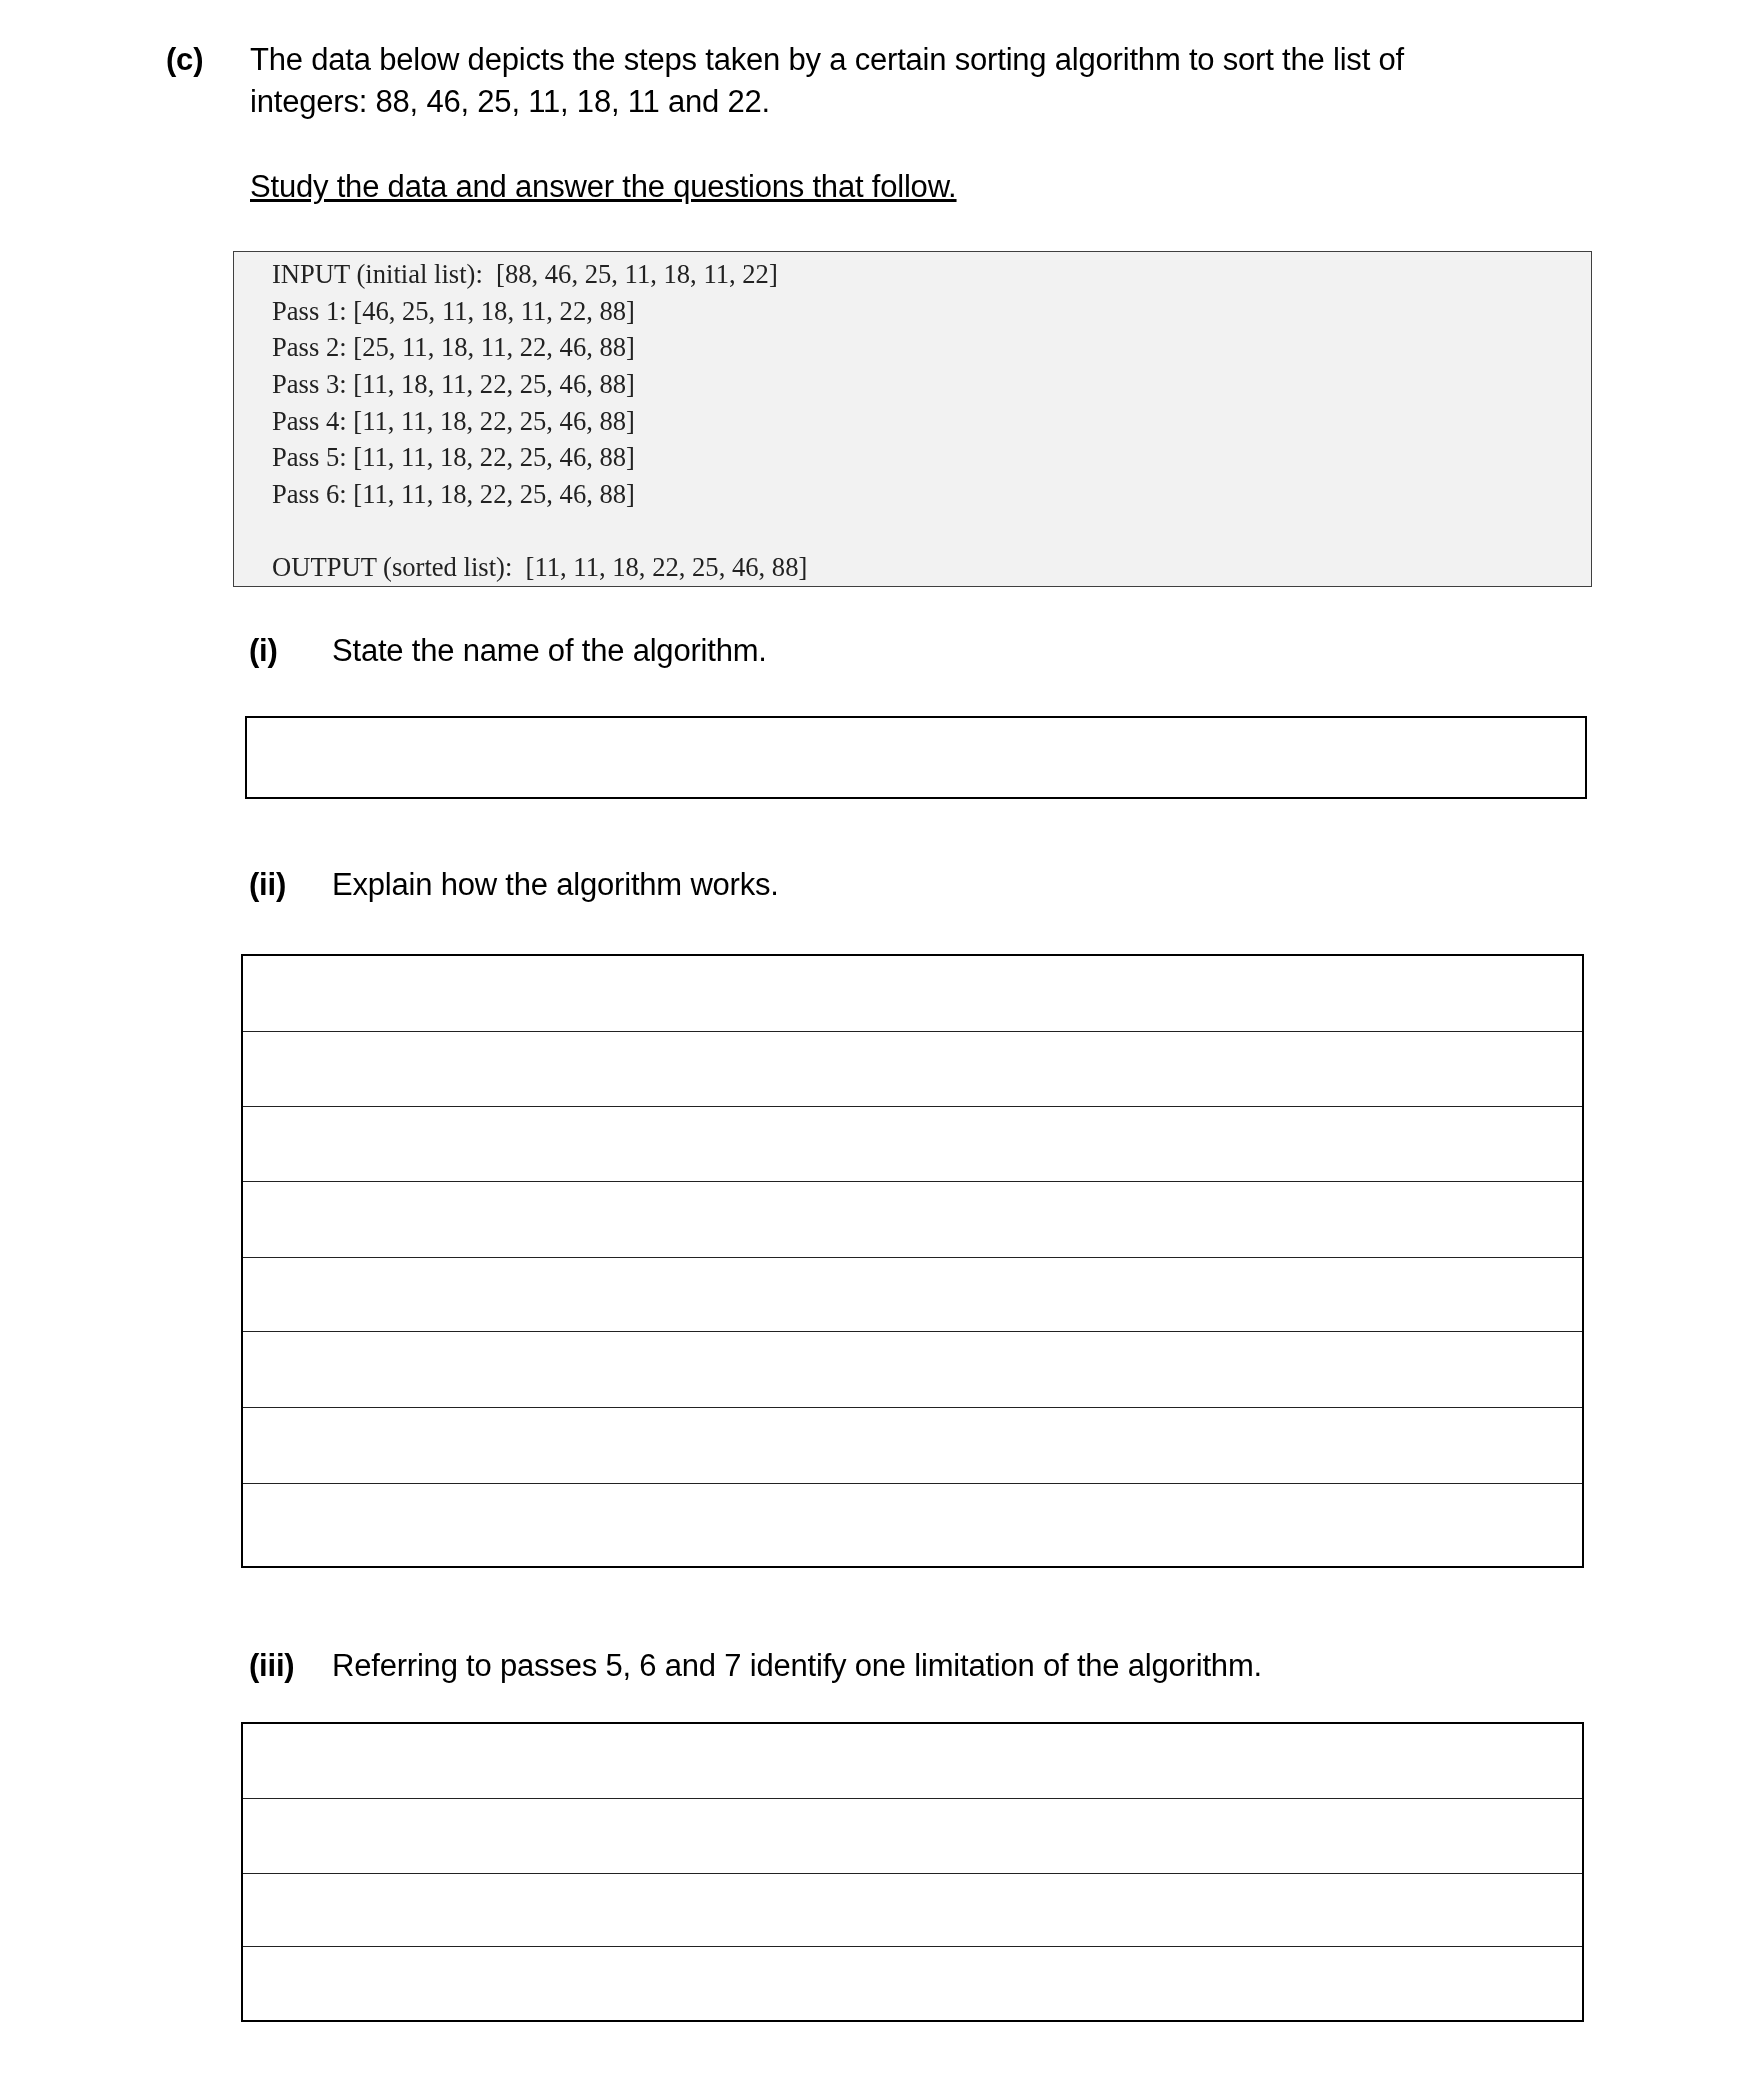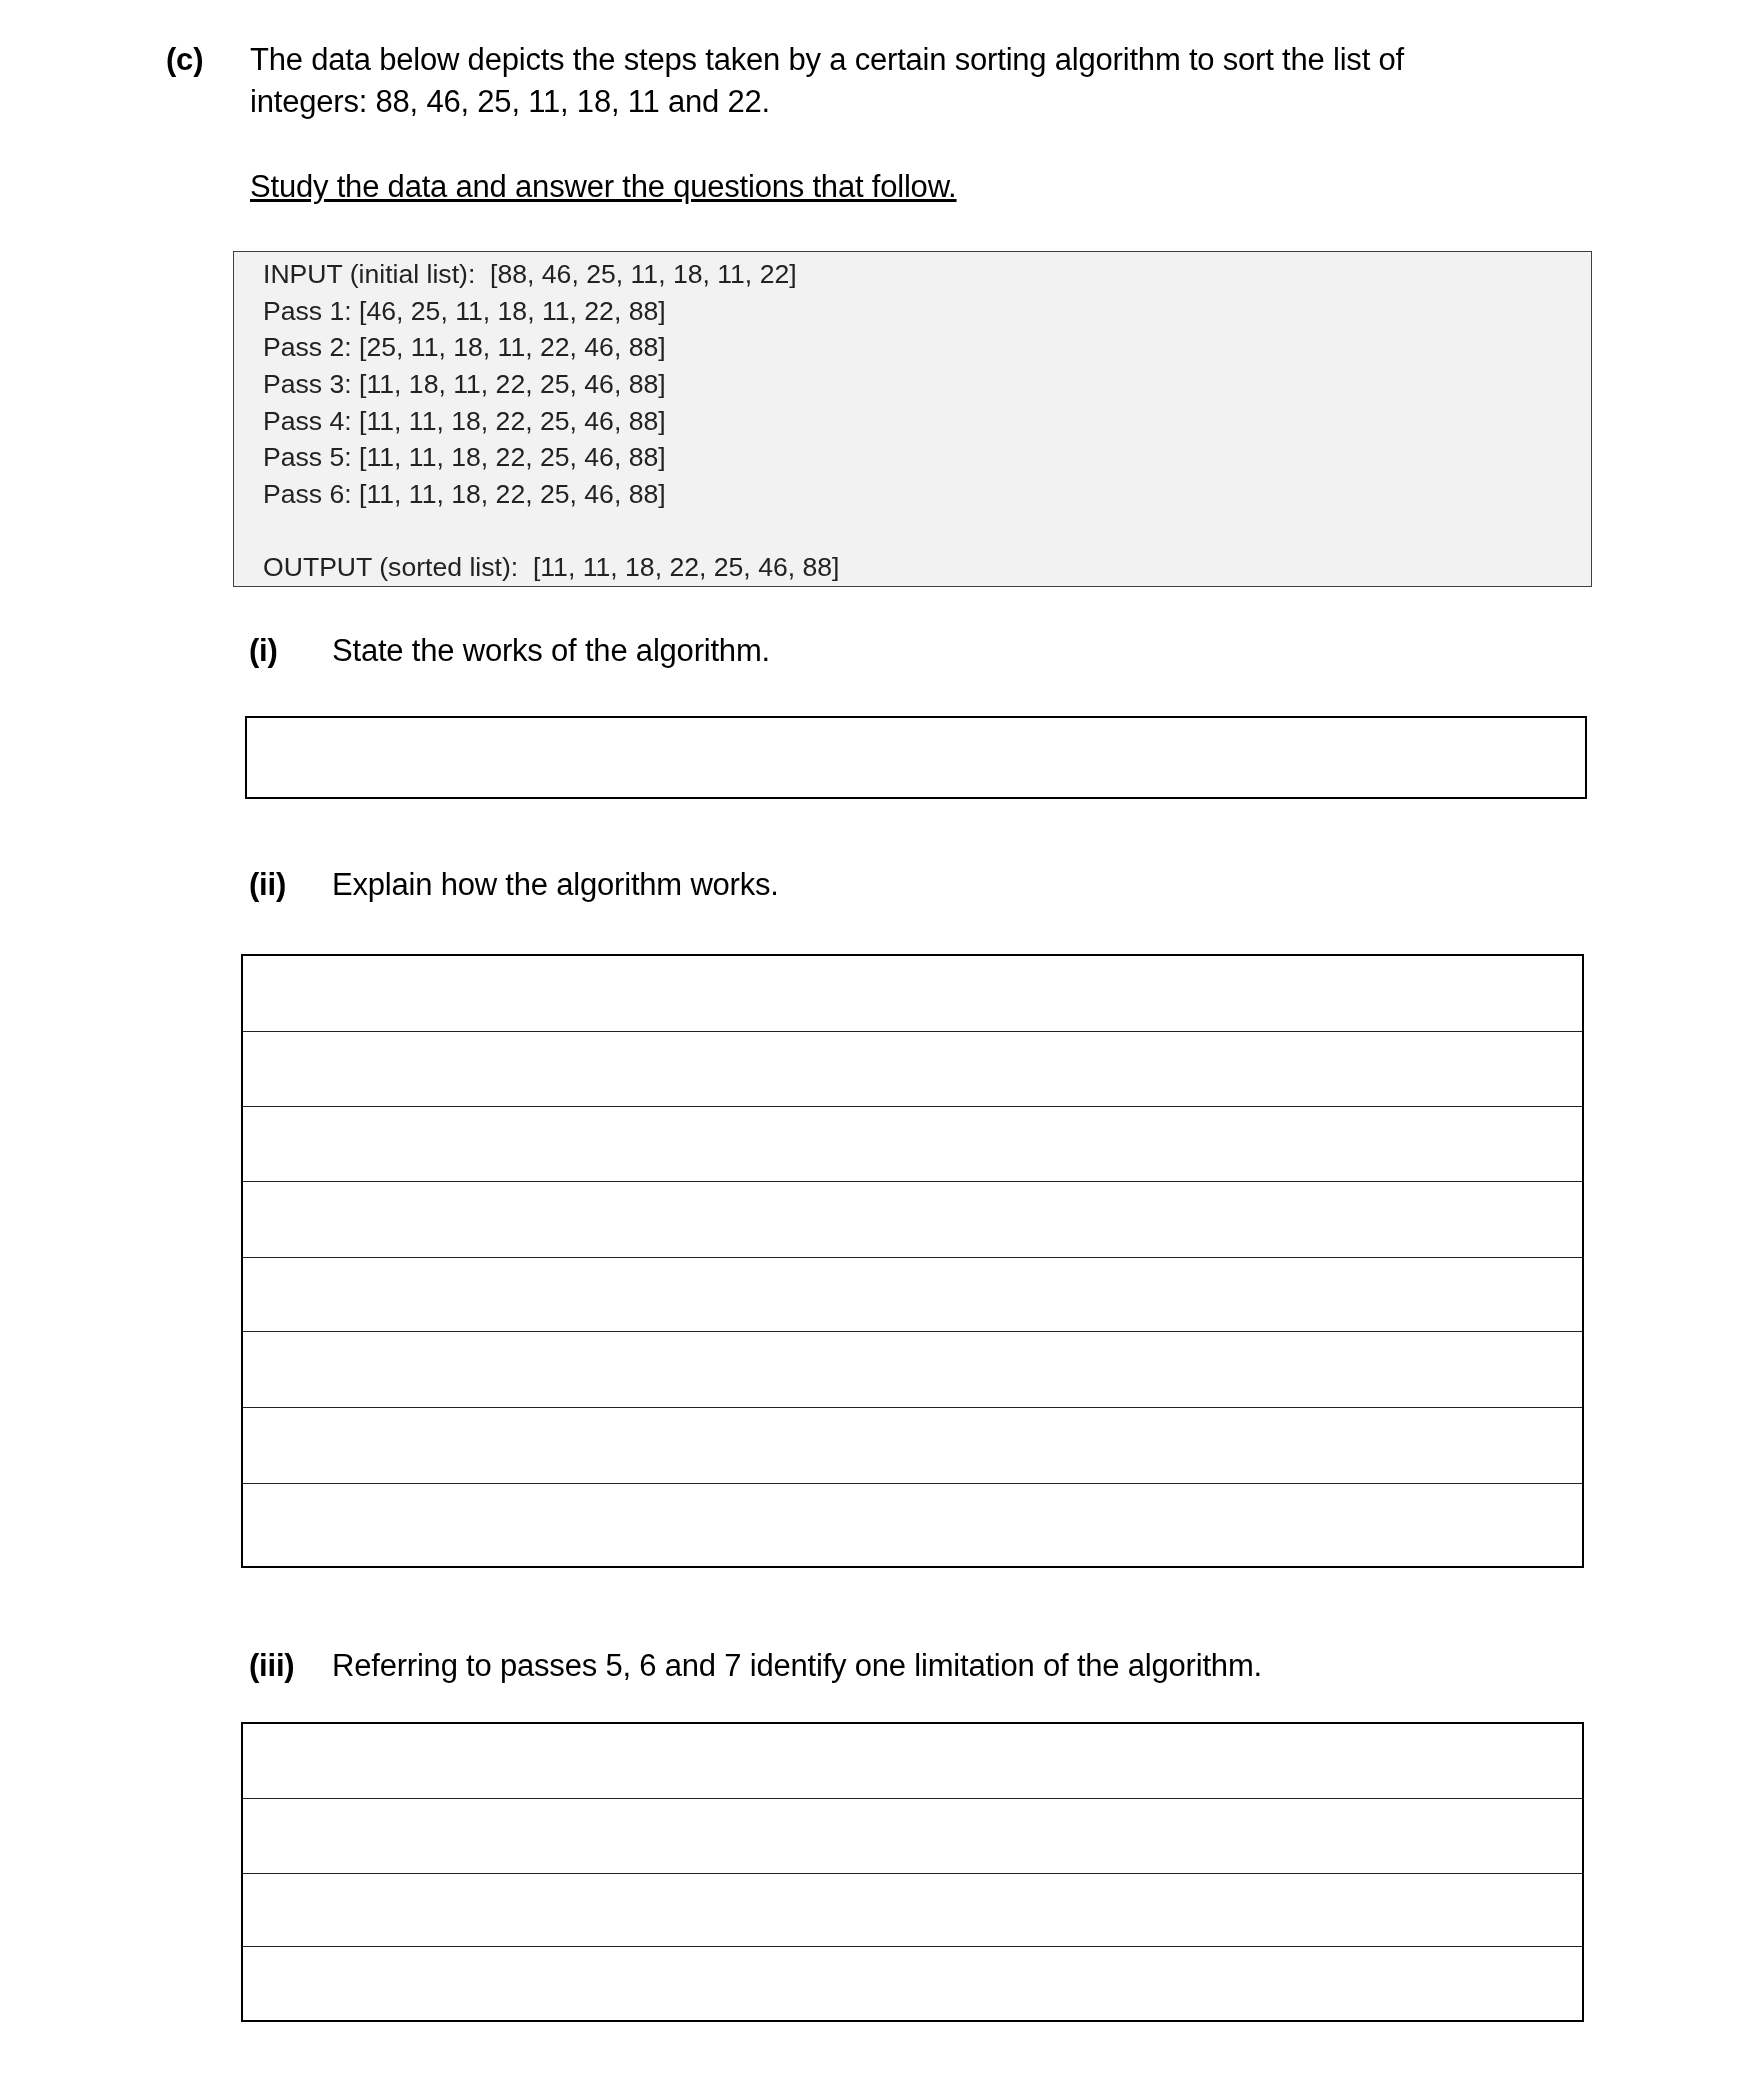--- a/index.html
+++ b/index.html
@@ -3,21 +3,21 @@
 <meta charset="utf-8">
 <style>
   html, body { margin: 0; padding: 0; background: #ffffff; }
   body { width: 1755px; height: 2090px; position: relative; overflow: hidden;
          font-family: "Liberation Sans", "DejaVu Sans", sans-serif; color: #000; }
   .abs { position: absolute; }
   .qtext { font-size: 31px; line-height: 42px; white-space: nowrap; letter-spacing: -0.2px; }
   .label { font-weight: bold; }
   .code-box { position: absolute; left: 233px; top: 251px; width: 1359px; height: 336px;
               background: #f2f2f2; border: 1.9px solid #404040; box-sizing: border-box; }
-  .code-line { position: absolute; left: 29px; font-family: Liberation Sans, sans-serif;
+  .code-line { position: absolute; left: 38px; font-family: Liberation Serif, serif;
                font-size: 26.6px; line-height: 37px; white-space: pre; color: #222; }
   .answer-box { position: absolute; border: 2.9px solid #000; box-sizing: border-box; background: #fff; }
   .answer-row { border-bottom: 1.9px solid #222; box-sizing: border-box; }
   .answer-row:last-child { border-bottom: none; }
   b.em { font-weight: normal; }
 </style>
 </head>
 <body>
 
 <div class="abs qtext label" style="left:166px; top:39px;">(c)</div>
@@ -30,21 +30,21 @@
   <div class="code-line" style="top:41px;">Pass 1: [46, 25, 11, 18, 11, 22, 88]</div>
   <div class="code-line" style="top:77px;">Pass 2: [25, 11, 18, 11, 22, 46, 88]</div>
   <div class="code-line" style="top:114px;">Pass 3: [11, 18, 11, 22, 25, 46, 88]</div>
   <div class="code-line" style="top:151px;">Pass 4: [11, 11, 18, 22, 25, 46, 88]</div>
   <div class="code-line" style="top:187px;">Pass 5: [11, 11, 18, 22, 25, 46, 88]</div>
   <div class="code-line" style="top:224px;">Pass 6: [11, 11, 18, 22, 25, 46, 88]</div>
   <div class="code-line" style="top:297px;">OUTPUT (sorted list):  [11, 11, 18, 22, 25, 46, 88]</div>
 </div>
 
 <div class="abs qtext label" style="left:249px; top:630px;">(i)</div>
-<div class="abs qtext" style="left:332px; top:630px;">State the works of the algorithm.</div>
+<div class="abs qtext" style="left:332px; top:630px;">State the name of the algorithm.</div>
 <div class="answer-box" style="left:245px; top:716px; width:1342px; height:83px;"></div>
 
 <div class="abs qtext label" style="left:249px; top:864px;">(ii)</div>
 <div class="abs qtext" style="left:332px; top:864px;">Explain how the algorithm works.</div>
 <div class="answer-box" style="left:241px; top:954px; width:1343px; height:614px;">
   <div class="answer-row" style="height:76px;"></div>
   <div class="answer-row" style="height:75px;"></div>
   <div class="answer-row" style="height:75px;"></div>
   <div class="answer-row" style="height:76px;"></div>
   <div class="answer-row" style="height:74px;"></div>

